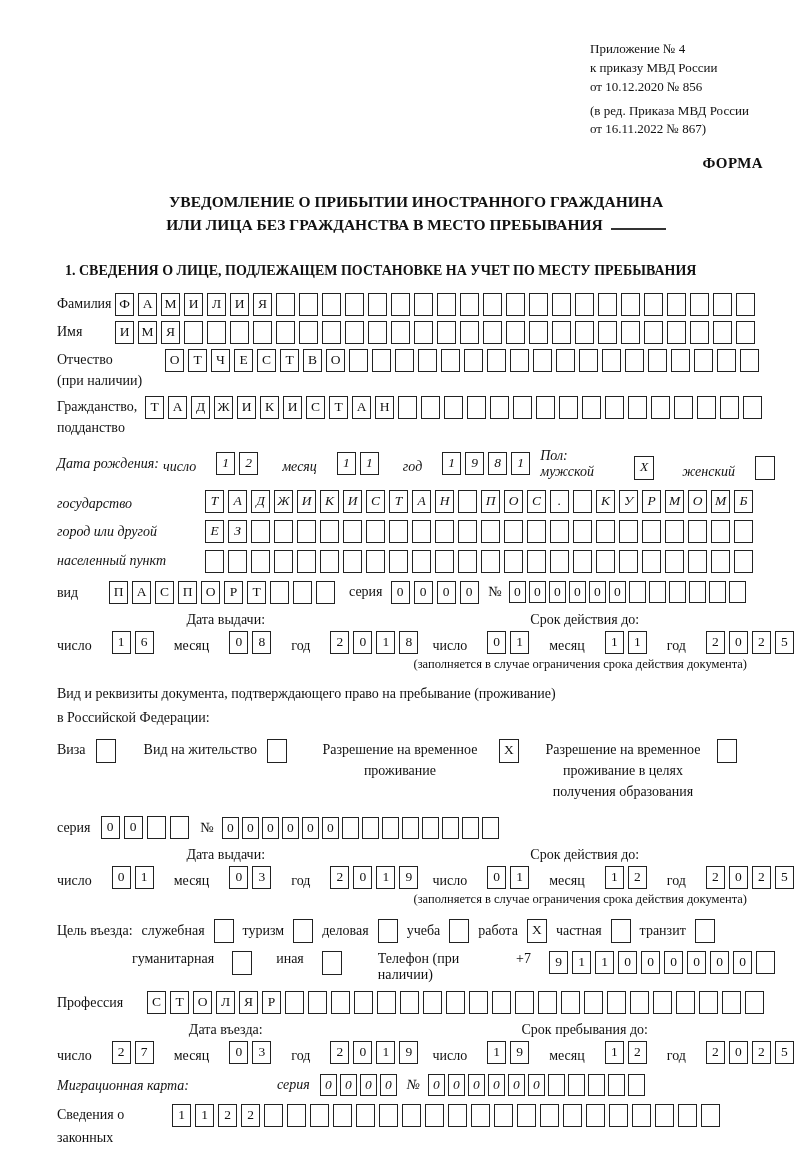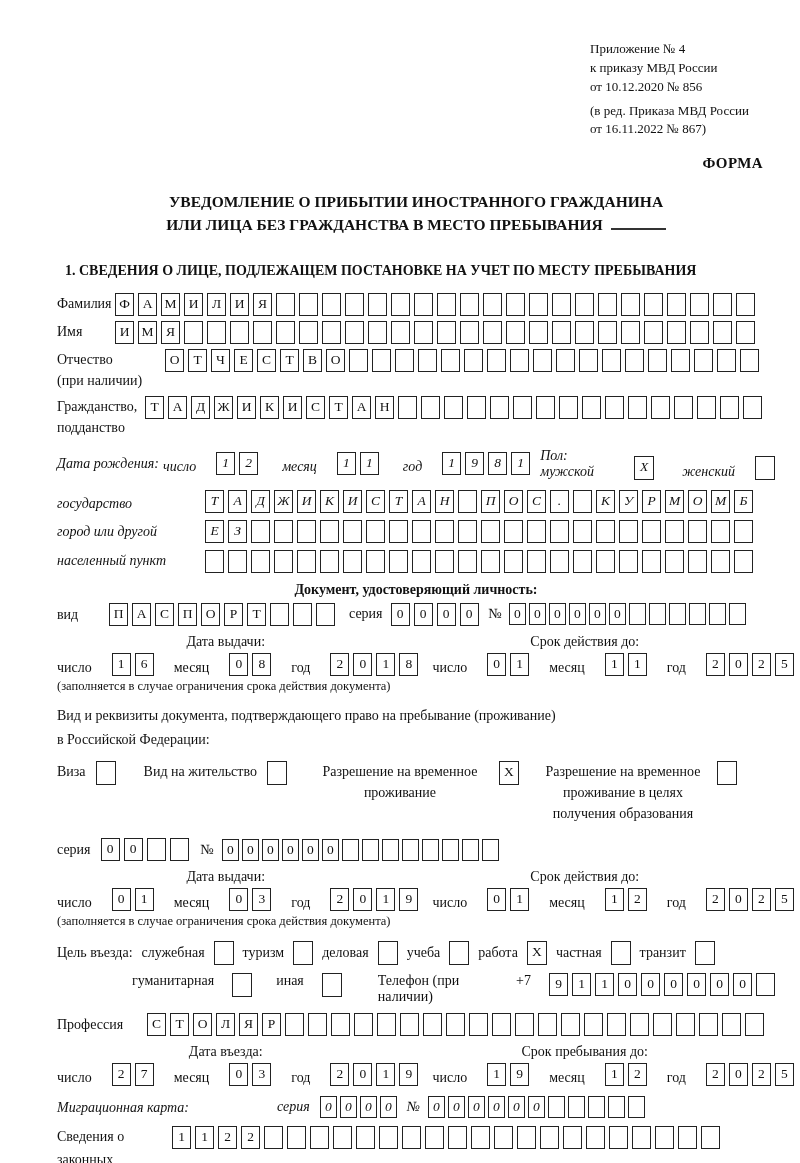--- a/index.html
+++ b/index.html
@@ -34,21 +34,21 @@
   
   .dates-heads{display:flex;margin-top:8px;}
   .dates-heads .dh{font-size:14px;}
   .dates-heads .dh.left{flex:0 0 47%;text-align:center;}
   .dates-heads .dh.right{flex:1;text-align:center;}
   .dates-row{display:flex;margin-top:3px;align-items:center;}
   .dgroup{display:flex;align-items:flex-end;gap:20px;}
   .dgroup .dlbl{margin-left:4px;}
   .dates-row .half-l{flex:0 0 47%;}
   .dates-row .half-r{flex:1;padding-left:14px;}
-  .dates-note{padding-right:28px;font-size:12.5px;margin-top:3px;}
+  .dates-note{text-align:right;padding-right:28px;font-size:12.5px;margin-top:3px;}
 
   
   .resdoc-row{display:flex;align-items:flex-start;margin-top:10px;gap:10px;}
   .cb-item{display:flex;align-items:flex-start;gap:10px;}
   .cb-item .cbl{line-height:1.5;}
   .cb-item .cbl.center{text-align:center;}
 
   
   .purpose-row{display:flex;align-items:center;gap:9px;margin-top:12px;flex-wrap:nowrap;}
   .purpose-row2{display:flex;gap:18px;margin-top:8px;padding-left:75px;}
@@ -334,21 +334,20 @@
           <span class="cell"></span>
           <span class="cell"></span>
           <span class="cell"></span>
           <span class="cell"></span>
           <span class="cell"></span>
           <span class="cell"></span>
         </div>
     </div>
   </div>
 
-  <div style="text-align:center;font-weight:bold;margin-top:6px">Документ, удостоверяющий личность:</div>
 
   <div class="row">
     <div class="lbl" style="width:52px">вид</div>
     <div class="cells">
         <span class="cell">П</span>
         <span class="cell">А</span>
         <span class="cell">С</span>
         <span class="cell">П</span>
         <span class="cell">О</span>
         <span class="cell">Р</span>

